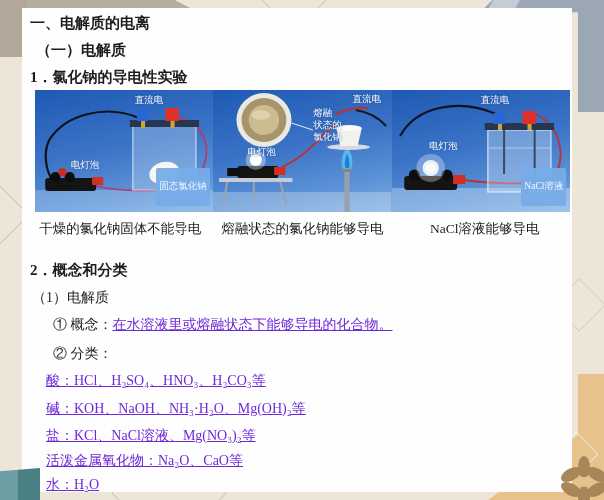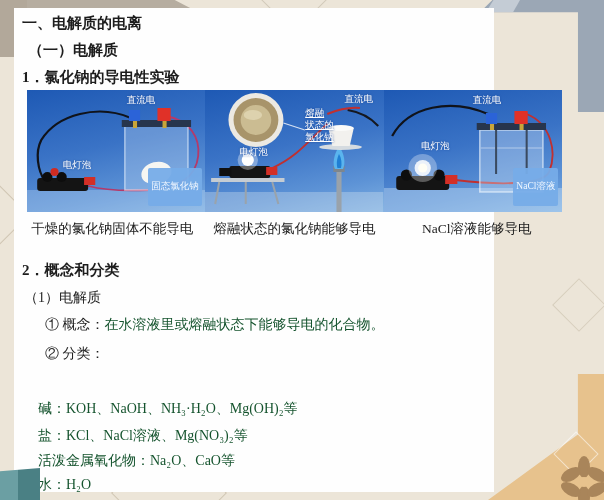--- a/index.html
+++ b/index.html
@@ -24,25 +24,25 @@
     clip-path:polygon(0 10%,100% 0,100% 100%,0 100%); }
   .dia { position:absolute; z-index:0; border:1.5px solid rgba(185,173,150,0.55);
     transform:rotate(45deg); }
   .dia1 { left:-26px; top:192px; width:44px; height:44px; }
   .dia2 { left:128px; top:452px; width:80px; height:80px; }
   .dia3 { left:560px; top:286px; width:36px; height:36px; border-color:rgba(200,190,170,0.6); }
   .dia4 { left:560px; top:438px; width:30px; height:30px; border-color:rgba(255,255,255,0.55); z-index:2; }
   .dia5 { left:268px; top:-30px; width:50px; height:50px; border-color:rgba(205,196,180,0.85); }
   .flower { position:absolute; right:-8px; bottom:-10px; width:56px; height:56px; z-index:3; }
   
-  .page { position:absolute; left:14px; top:8px; width:480px; height:484px;
+  .page { position:absolute; left:22px; top:8px; width:550px; height:484px;
     background:#fefefe; z-index:2; }
   .line { position:absolute; font-size:14px; color:#1d1d1d; white-space:nowrap; }
   .bold { font-weight:bold; }
-  .red  { color:#14532d; }
+  .red  { color:#6d28d9;text-decoration:underline; }
   .h1 { left:8px;  top:6px;  font-size:15px; }
   .h2 { left:14px; top:33px; font-size:15px; }
   .h3 { left:8px;  top:60px; font-size:15px; }
   .sec2 { left:8px;  top:253px; font-size:15px; }
   .sub1 { left:10px; top:281px; }
   .concept { left:31px; top:308px; }
   .classln { left:31px; top:337px; }
   .cat0 { left:24px; top:364px; }
   .cat1 { left:24px; top:392px; }
   .cat2 { left:24px; top:419px; }
@@ -141,21 +141,21 @@
           <ellipse cx="133" cy="57" rx="21" ry="3" fill="#d5dbe0"></ellipse>
           <path d="M121,38 L146,38 L142,56 L125,56 Z" fill="#f2f1ee"></path>
           <ellipse cx="133.5" cy="38" rx="12.5" ry="3" fill="#fbfbf9"></ellipse>
           <circle cx="50" cy="30" r="27" fill="#ece9e2"></circle>
           <circle cx="50" cy="30" r="22" fill="#a8946a"></circle>
           <circle cx="50" cy="30" r="15" fill="#cbbc92"></circle>
           <ellipse cx="47" cy="25" rx="9" ry="5" fill="#ddd2ae"></ellipse>
           <path d="M77,33 L98,40" stroke="rgba(255,255,255,0.8)" stroke-width="1" fill="none"></path>
         </svg>
         <span class="plabel" style="right:6%;top:3%;">直流电</span>
-        <span class="plabel pre" style="left:56%;top:15%;text-decoration:underline;">熔融
+        <span class="plabel pre" style="left:56%;top:15%;">熔融
 状态的
 氯化钠</span>
         <span class="plabel" style="left:19%;top:47%;">电灯泡</span>
       </div>
 
       <div class="photo">
         <svg viewBox="0 0 175 122" preserveAspectRatio="none">
           <rect x="0" y="98" width="175" height="24" fill="rgba(205,228,248,0.40)"></rect>
           <path d="M102,24 C66,8 24,16 8,46" stroke="#10131a" stroke-width="2.2" fill="none"></path>
           <path d="M140,24 C164,34 170,62 162,82 C156,94 120,96 70,90" stroke="#c03030" stroke-width="1.8" fill="none"></path>
@@ -189,20 +189,23 @@
 
     <div class="line bold sec2">2．概念和分类</div>
     <div class="line sub1">（1）电解质</div>
 
     <div class="line concept">
       <span>① 概念：</span><span class="red">在水溶液里或熔融状态下能够导电的化合物。</span>
     </div>
 
     <div class="line classln">② 分类：</div>
 
+    <div class="line red cat0">
+      <span>酸：</span><span>HCl、H₂SO₄、HNO₃、H₂CO₃等</span>
+    </div>
     <div class="line red cat1">
       <span>碱：</span><span>KOH、NaOH、NH₃·H₂O、Mg(OH)₂等</span>
     </div>
     <div class="line red cat2">
       <span>盐：</span><span>KCl、NaCl溶液、Mg(NO₃)₂等</span>
     </div>
     <div class="line red cat3">
       <span>活泼金属氧化物：</span><span>Na₂O、CaO等</span>
     </div>
     <div class="line red cat4">

